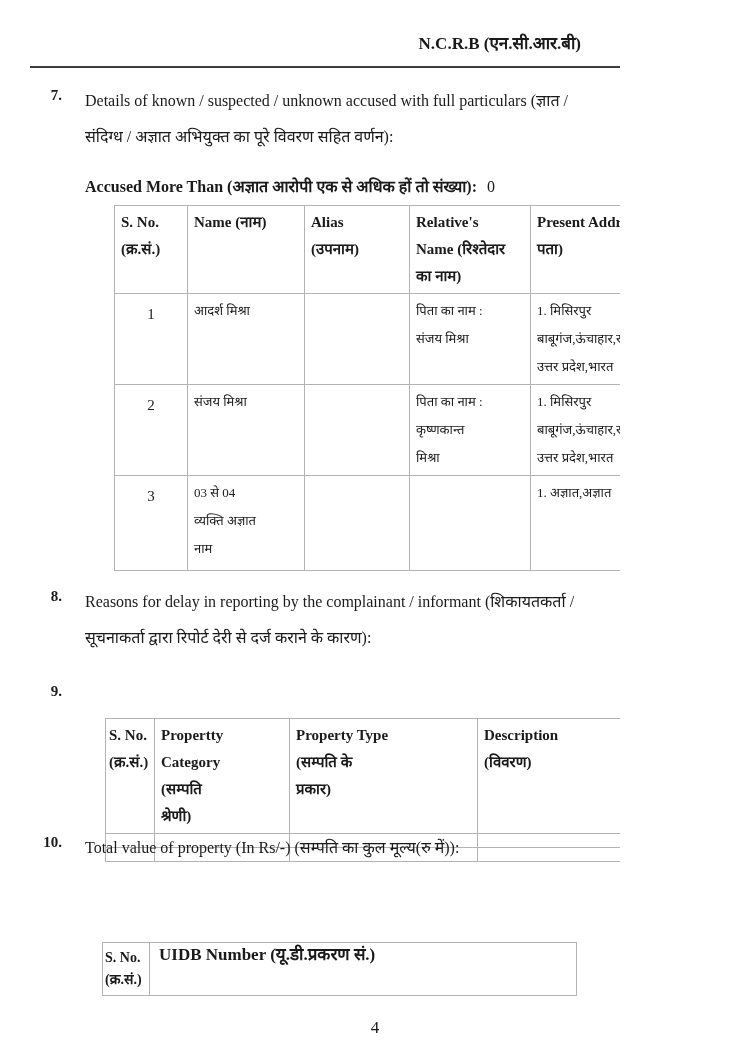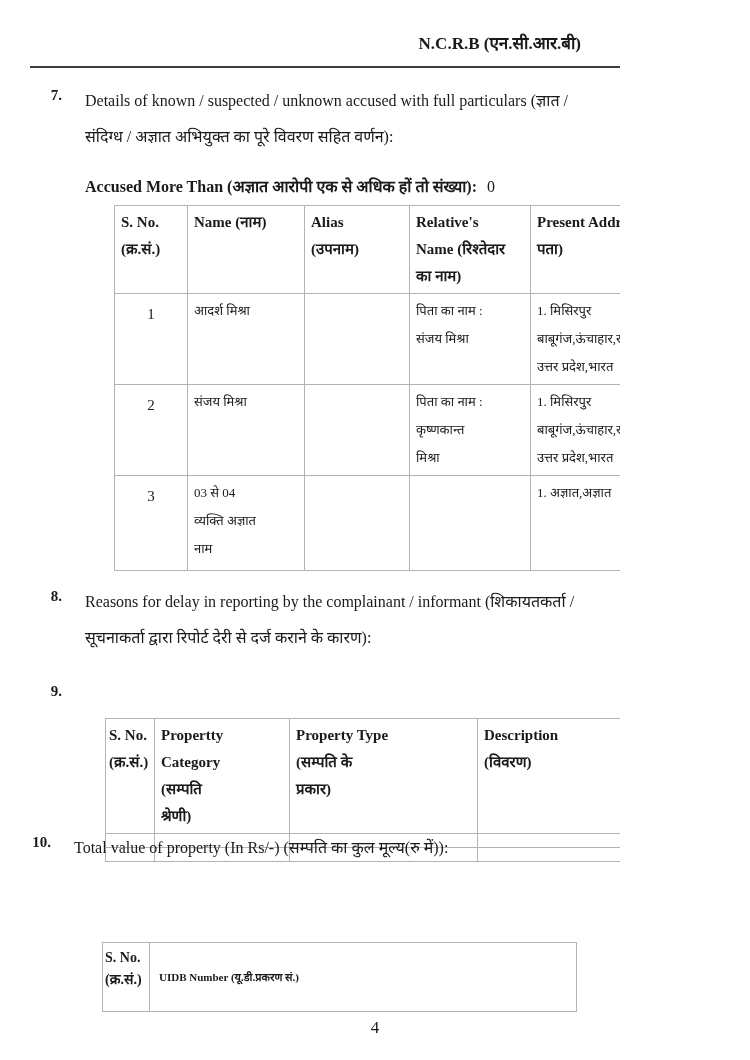--- a/index.html
+++ b/index.html
@@ -45,21 +45,21 @@
     margin-left: 23px;
     font-weight: normal;
     font-size: 16px;
     line-height: 36px;
     white-space: pre-line;
   }
 
   #sect7  { top: 83px;  left: 38px; width: 676px; }
   #sect8  { top: 584px; left: 38px; width: 676px; }
   #sect9  { top: 679px; left: 38px; width: 676px; }
-  #sect10 { top: 830px; left: 27px; width: 690px; }
+  #sect10 { top: 830px; left: 38px; width: 690px; }
   #sect11 { top: 876px; left: 38px; width: 690px; }
 
   #accused-more {
     position: absolute;
     top: 172px;
     left: 85px;
     font-weight: bold;
     font-size: 16px;
     line-height: 30px;
   }
@@ -94,21 +94,21 @@
   #props-table tr.hdr { height: 85px; }
   #props-table th.sno-h { padding: 3px 3px; }
   #props-table th.val-hdr { text-align: right; }
   #props-table tr.empty { height: 14px; }
   #props-table tr.empty td { padding: 0 6px; font-size: 10px; line-height: 12px; }
 
   #uidb-table { top: 942px; left: 70px; width: 474px; }
   #uidb-table tr { height: 53px; }
   #uidb-table th { line-height: 22px; }
   #uidb-table th.sno-h { padding: 4px 2px; font-size: 14px; }
-  #uidb-table th.uidb-h { padding: 23px 9px; font-size: 11px; }
+  #uidb-table th.uidb-h { padding: 1px 9px; font-size: 17px; }
 
   #page-num {
     position: absolute;
     top: 1018px;
     left: 0;
     width: 750px;
     text-align: center;
     font-size: 17px;
   }
 </style>

